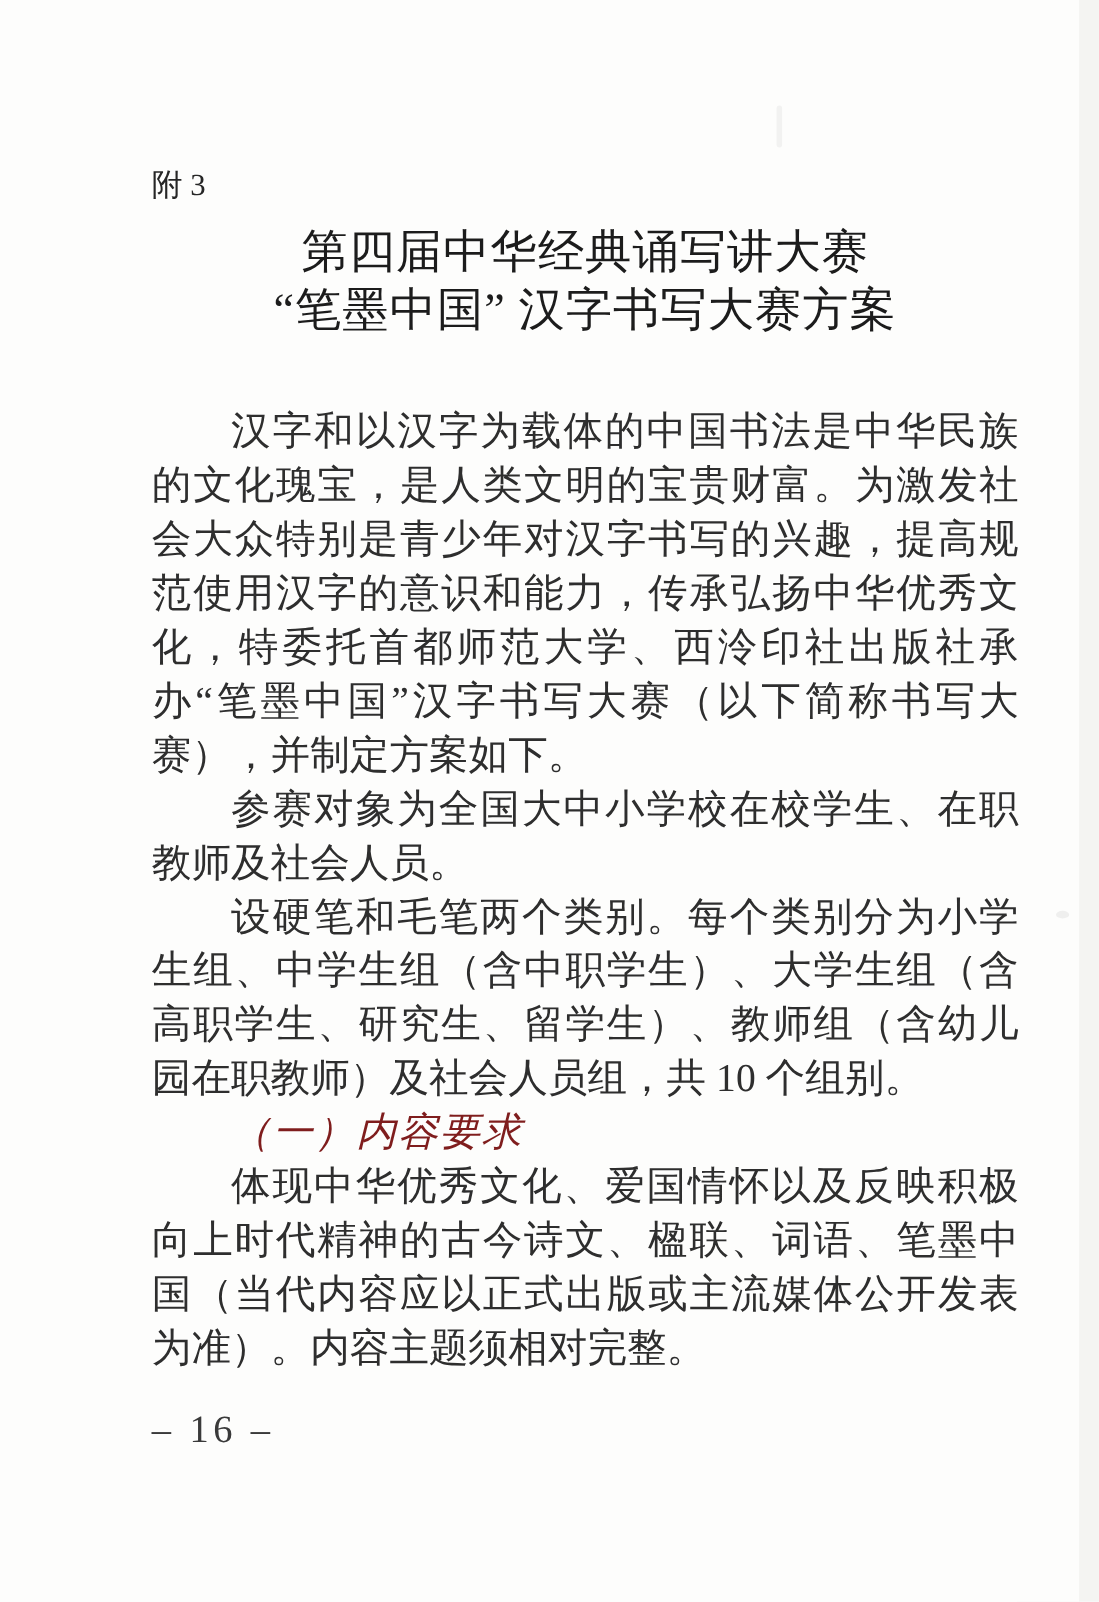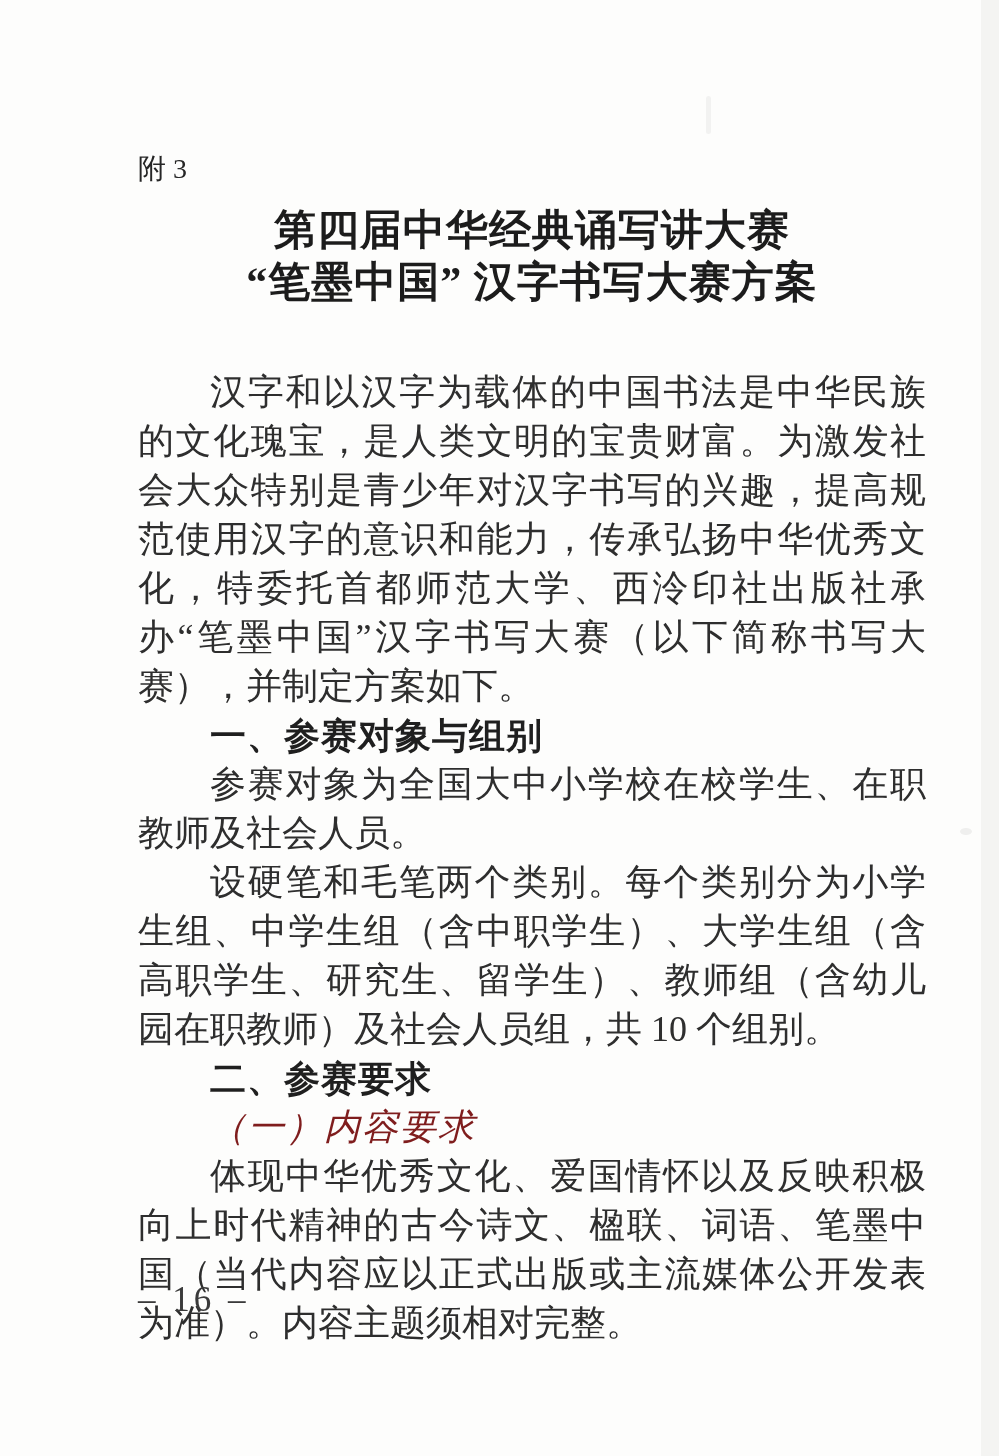--- a/index.html
+++ b/index.html
@@ -41,21 +41,21 @@
   }
   .attachment {
     font-size: 28px;
     line-height: 38px;
     margin: 0;
     color: #262626;
   }
   .doc-title {
     margin: 16px 0 0 0;
     text-align: center;
-    font-weight: 700;
+    font-weight: 400;
     font-size: 42px;
     line-height: 52px;
     color: #1c1c1c;
     letter-spacing: 1px;
   }
   .doc-title .title-line { display: block; }
   .paragraphs {
     margin-top: 60px;
   }
   .paragraphs p {
@@ -98,24 +98,22 @@
 
     <p class="attachment">附 3</p>
 
     <h1 class="doc-title">
       <span class="title-line">第四届中华经典诵写讲大赛</span>
       <span class="title-line">“笔墨中国” 汉字书写大赛方案</span>
     </h1>
 
     <div class="paragraphs">
       <p class="p-body">汉字和以汉字为载体的中国书法是中华民族的文化瑰宝，是人类文明的宝贵财富。为激发社会大众特别是青少年对汉字书写的兴趣，提高规范使用汉字的意识和能力，传承弘扬中华优秀文化，特委托首都师范大学、西泠印社出版社承办“笔墨中国”汉字书写大赛（以下简称书写大赛），并制定方案如下。</p>
-      <p class="p-heading">一、参赛对象与组别</p>
       <p class="p-body">参赛对象为全国大中小学校在校学生、在职教师及社会人员。</p>
       <p class="p-body">设硬笔和毛笔两个类别。每个类别分为小学生组、中学生组（含中职学生）、大学生组（含高职学生、研究生、留学生）、教师组（含幼儿园在职教师）及社会人员组，共 10 个组别。</p>
-      <p class="p-heading">二、参赛要求</p>
       <p class="p-subheading">（一）内容要求</p>
       <p class="p-body">体现中华优秀文化、爱国情怀以及反映积极向上时代精神的古今诗文、楹联、词语、笔墨中国（当代内容应以正式出版或主流媒体公开发表为准）。内容主题须相对完整。</p>
     </div>
 
   </div>
 
   <div class="footer">– 16 –</div>
 
 </div>
 

